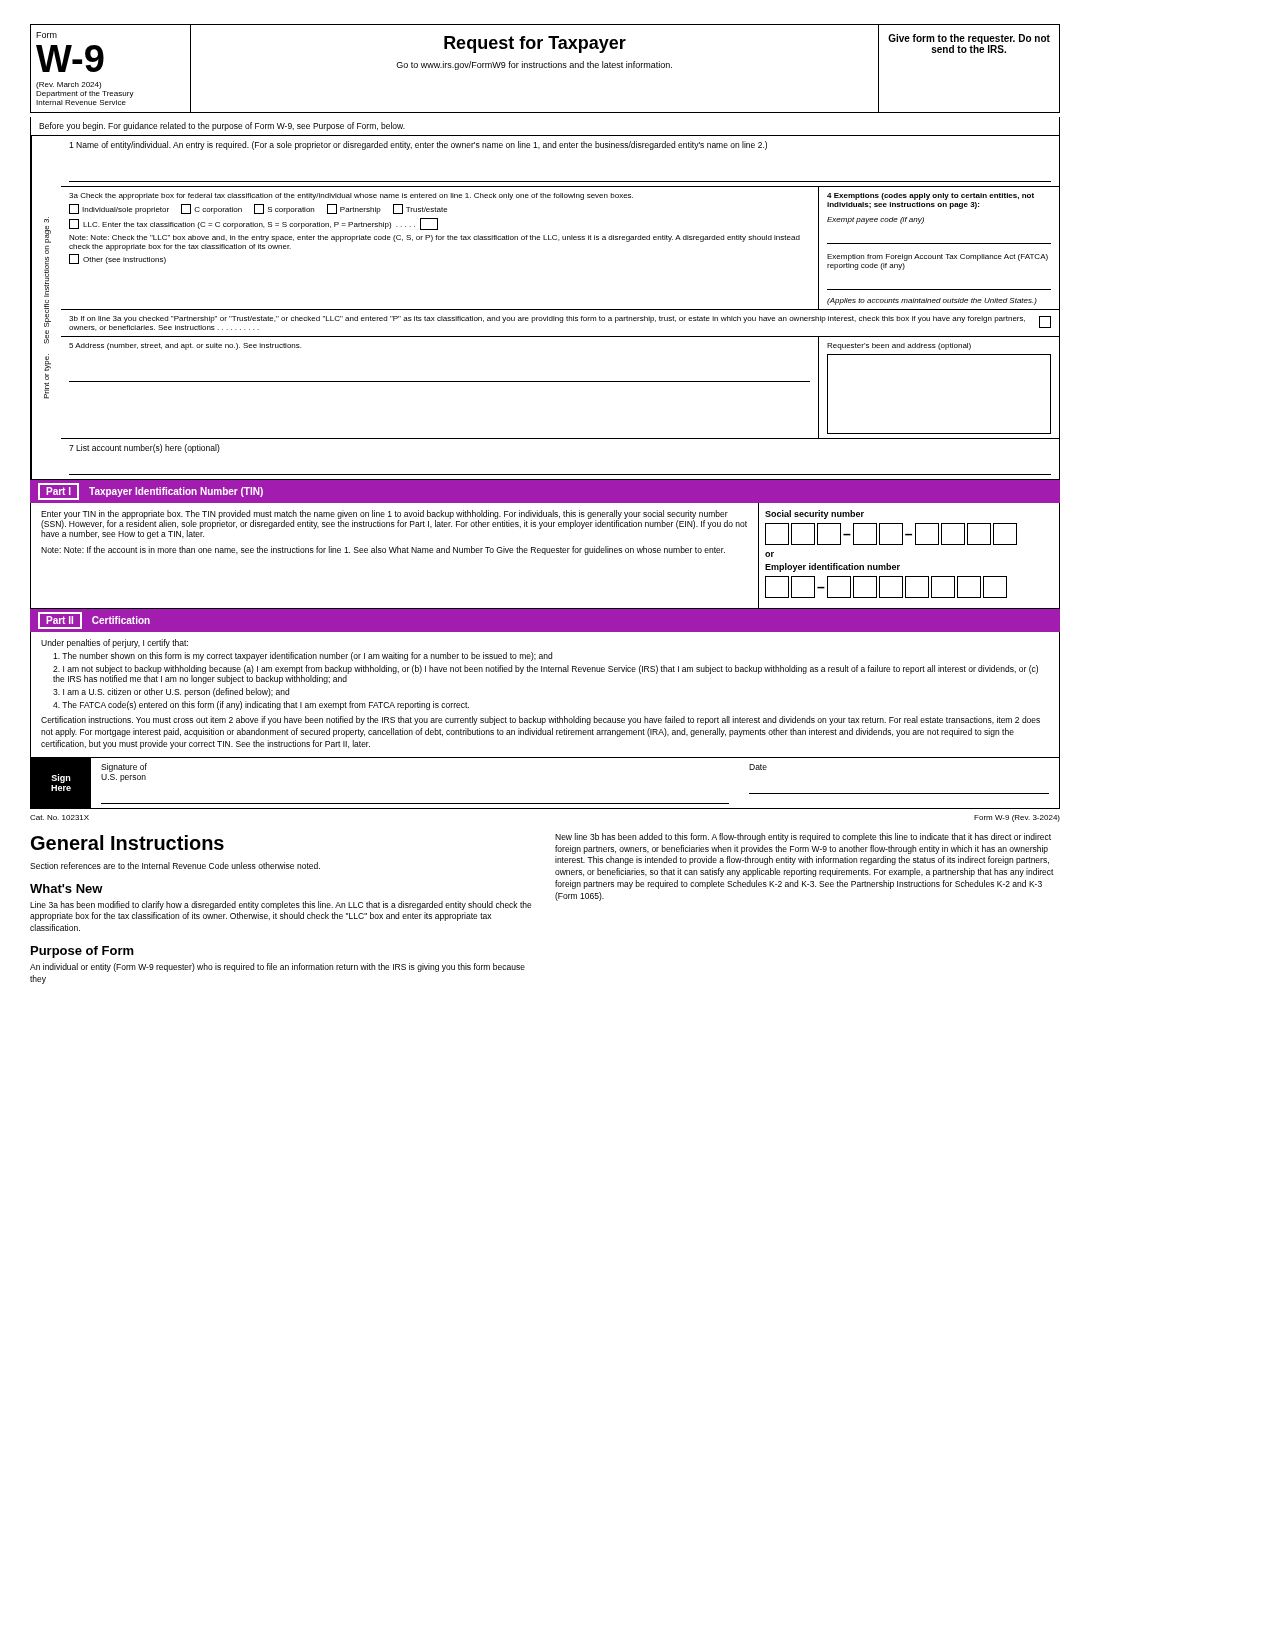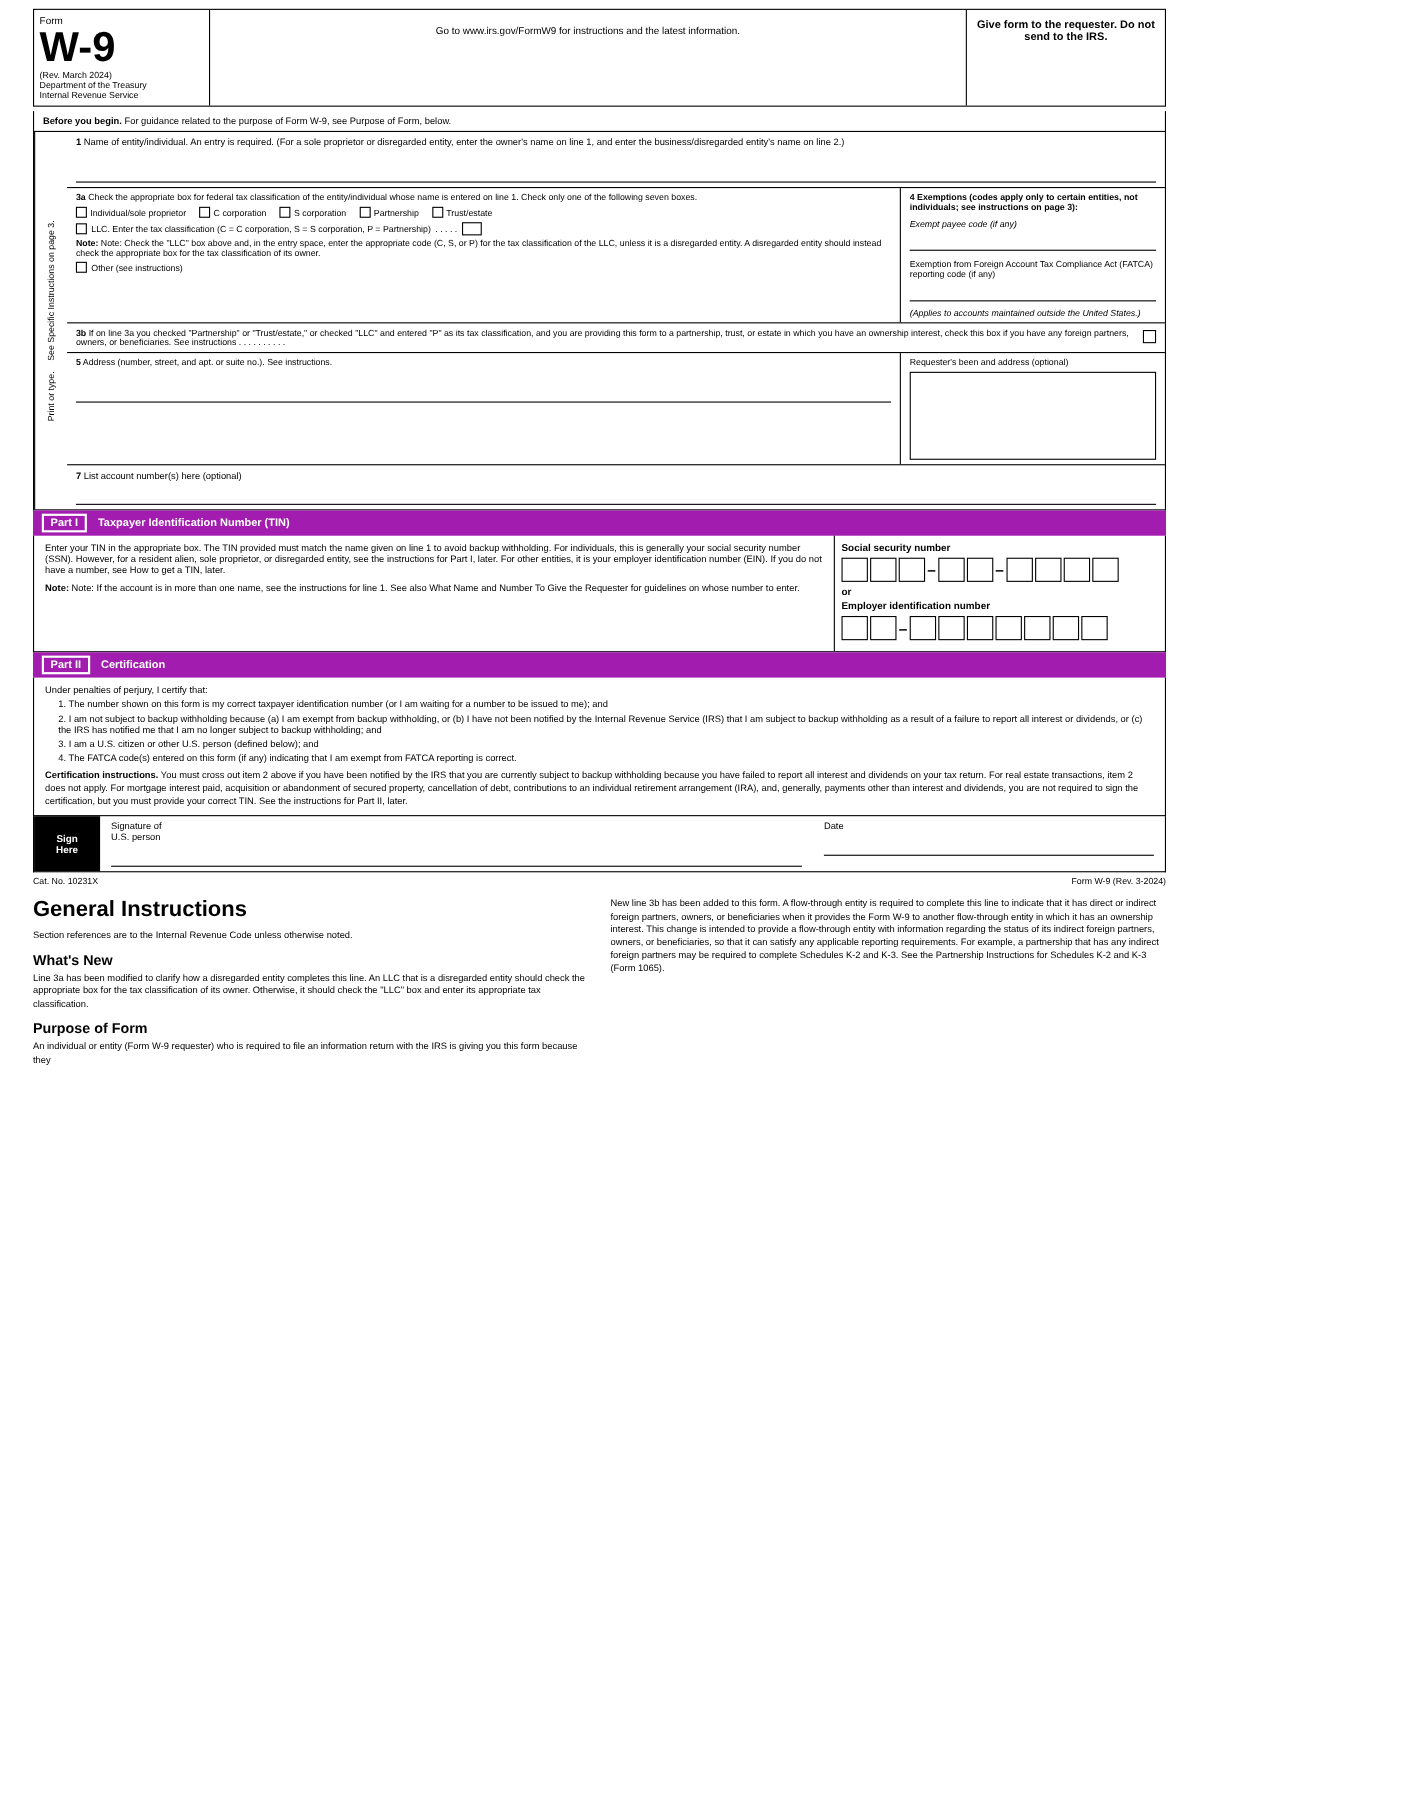--- a/index.html
+++ b/index.html
@@ -6,21 +6,21 @@
     body {
       font-family: Arial, sans-serif;
       font-size: 9px;
       background: #fff;
       color: #000;
       width: 1275px;
       min-height: 1650px;
     }
     .page {
       width: 1090px;
-      padding: 8px 30px;
+      padding: 24px 30px;
     }
     
     .header {
       display: flex;
       border: 1px solid #000;
       margin-bottom: 4px;
     }
     .header-left {
       width: 160px;
       border-right: 1px solid #000;
@@ -326,21 +326,21 @@
     .section-title {
       font-size: 13px;
       font-weight: bold;
       margin: 8px 0 4px 0;
     }
     .gen-para {
       margin-bottom: 5px;
       line-height: 1.4;
       font-size: 8.5px;
     }
-    .bold { font-weight: bold; }
+    .bold { font-weight: normal; }
     .row-3b {
       padding: 4px 8px;
       font-size: 8px;
       border-bottom: 1px solid #000;
       display: flex;
       align-items: flex-start;
       gap: 8px;
     }
     .row-3b-text {
       flex: 1;
@@ -364,20 +364,21 @@
         <div>
           <span class="form-small">Form</span><br>
           <span class="w9-big">W-9</span>
         </div>
       </div>
       <div style="font-size:8px; margin-top:2px;">(Rev. March 2024)</div>
       <div style="font-size:8px;">Department of the Treasury</div>
       <div style="font-size:8px;">Internal Revenue Service</div>
     </div>
     <div class="header-center">
+      <h1>Request for Taxpayer</h1>
       <p><span>Go to www.irs.gov/FormW9 for instructions and the latest information.</span></p>
     </div>
     <div class="header-right">
       <span>Give form to the requester. Do not send to the IRS.</span>
     </div>
   </div>
 
   <div class="before-begin">
     <span class="bold">Before you begin.</span>
     <span>For guidance related to the purpose of Form W-9, see Purpose of Form, below.</span>

